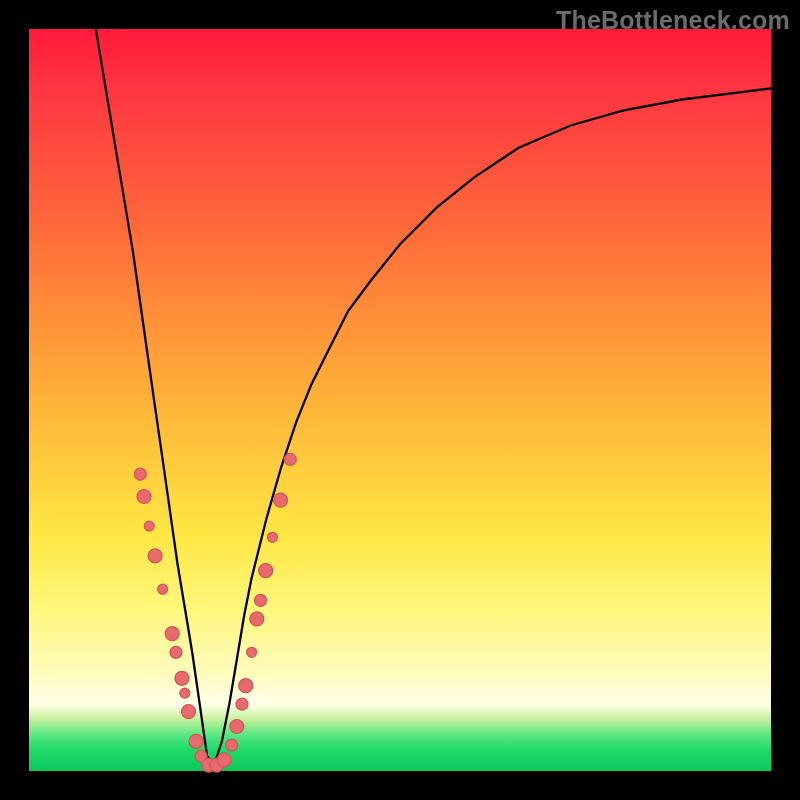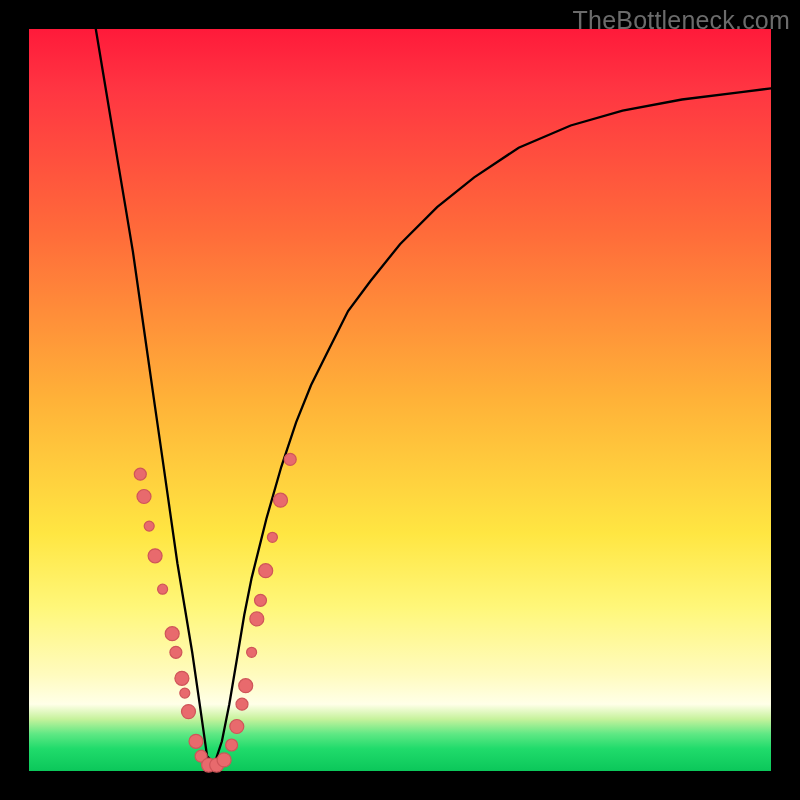--- a/index.html
+++ b/index.html
@@ -31,21 +31,21 @@
       #20db6b 97%,
       #0bc75a 100%
     );
   }
   .watermark {
     position: absolute;
     top: 6px;
     right: 10px;
     color: #6b6b6b;
     font-size: 25px;
-    font-weight: 400;
+    font-weight: 700;
     letter-spacing: 0.2px;
     user-select: none;
   }
   svg.plot {
     position: absolute;
     left: 0;
     top: 0;
     width: 742px;
     height: 742px;
     overflow: visible;

